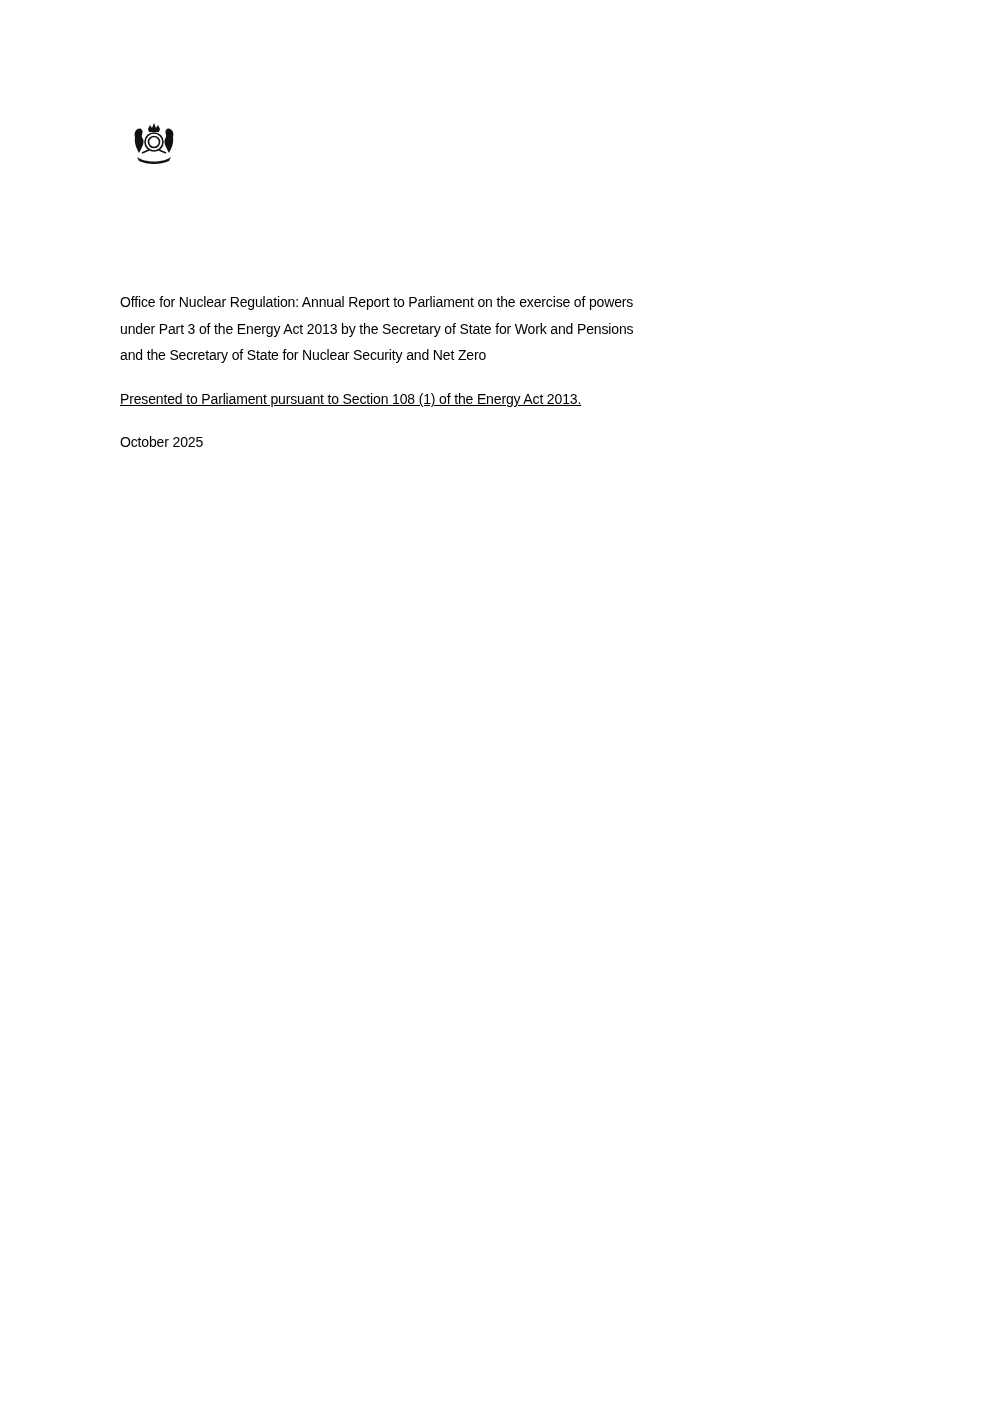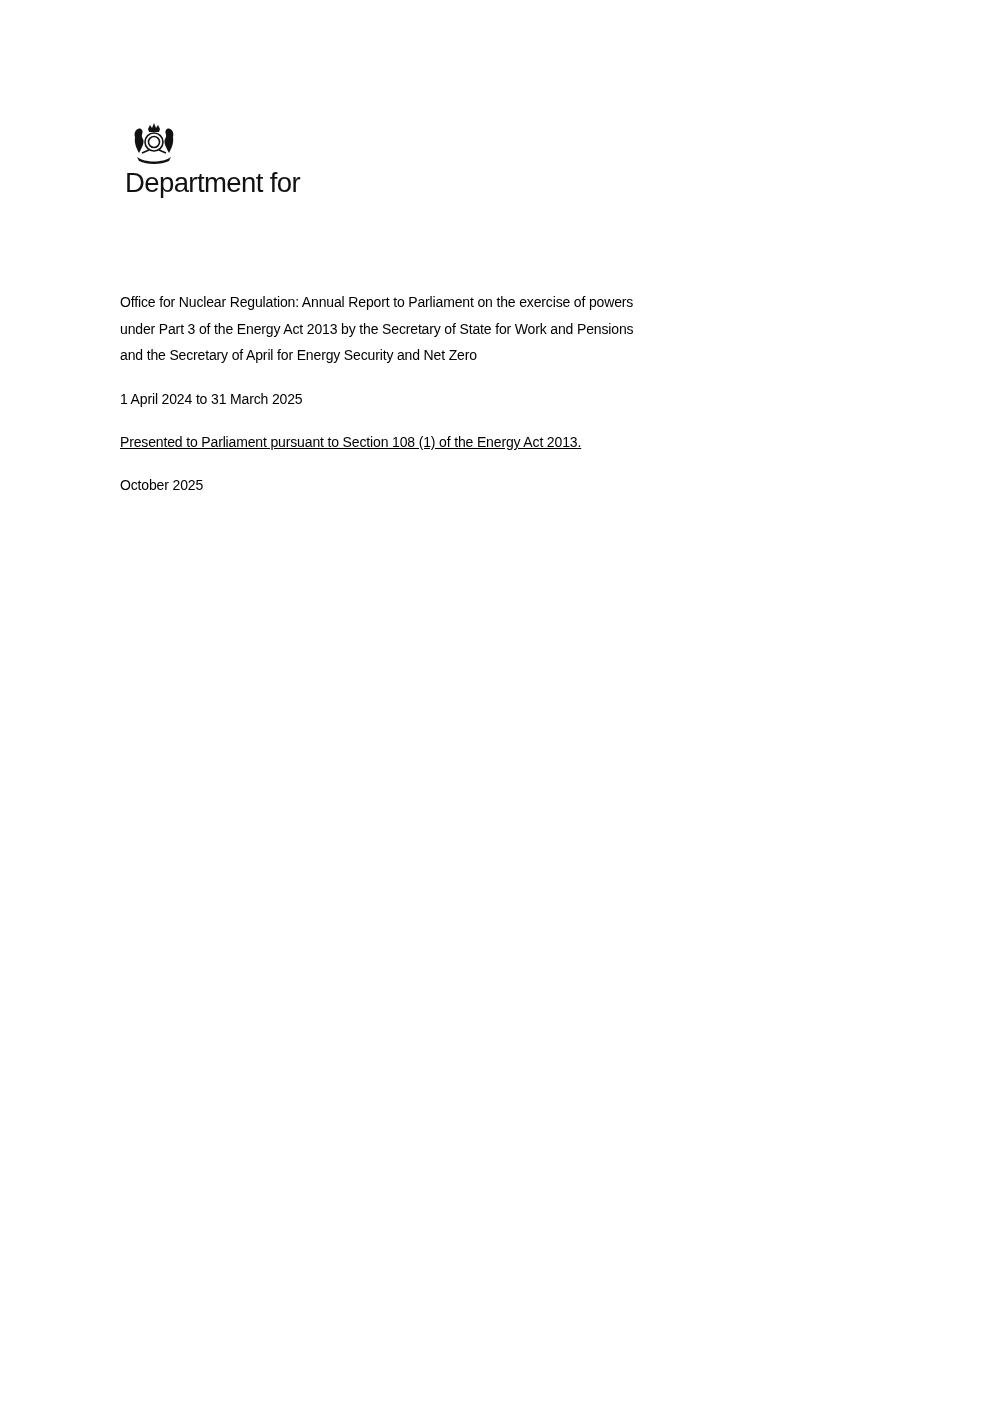--- a/index.html
+++ b/index.html
@@ -25,25 +25,23 @@
     </g>
     <path d="M21 12 L23 8 L25 11 L27 6 L29 11 L31 8 L33 12 L32 15 L22 15 Z" fill="#111"></path>
     <path d="M8 20 C6 14 12 9 15 13 C17 16 13 18 16 22 C18 26 14 32 12 36 C10 32 7 27 8 20 Z" fill="#111"></path>
     <path d="M46 20 C48 14 42 9 39 13 C37 16 41 18 38 22 C36 26 40 32 42 36 C44 32 47 27 46 20 Z" fill="#111"></path>
     <path d="M10 40 C18 46 36 46 44 40 L42 44 C34 48 20 48 12 44 Z" fill="#111"></path>
     <path d="M15 36 L22 33 M39 36 L32 33" stroke="#111" stroke-width="1.6"></path>
   </svg>
 </div>
 
 <div class="dept-name">
-  <div>Department for</div>
 </div>
 
 <div class="content">
   <p class="title">
     <span>Office for Nuclear Regulation: Annual Report to Parliament on the exercise of powers</span><br>
     <span>under Part 3 of the Energy Act 2013 by the Secretary of State for Work and Pensions</span><br>
-    <span>and the Secretary of April for Energy Security and Net Zero</span>
+    <span>and the Secretary of State for Nuclear Security and Net Zero</span>
   </p>
-  <p class="period">1 April 2024 to 31 March 2025</p>
   <p class="presented">Presented to Parliament pursuant to Section 108 (1) of the Energy Act 2013.</p>
   <p>October 2025</p>
 </div>
 
 </body></html>

